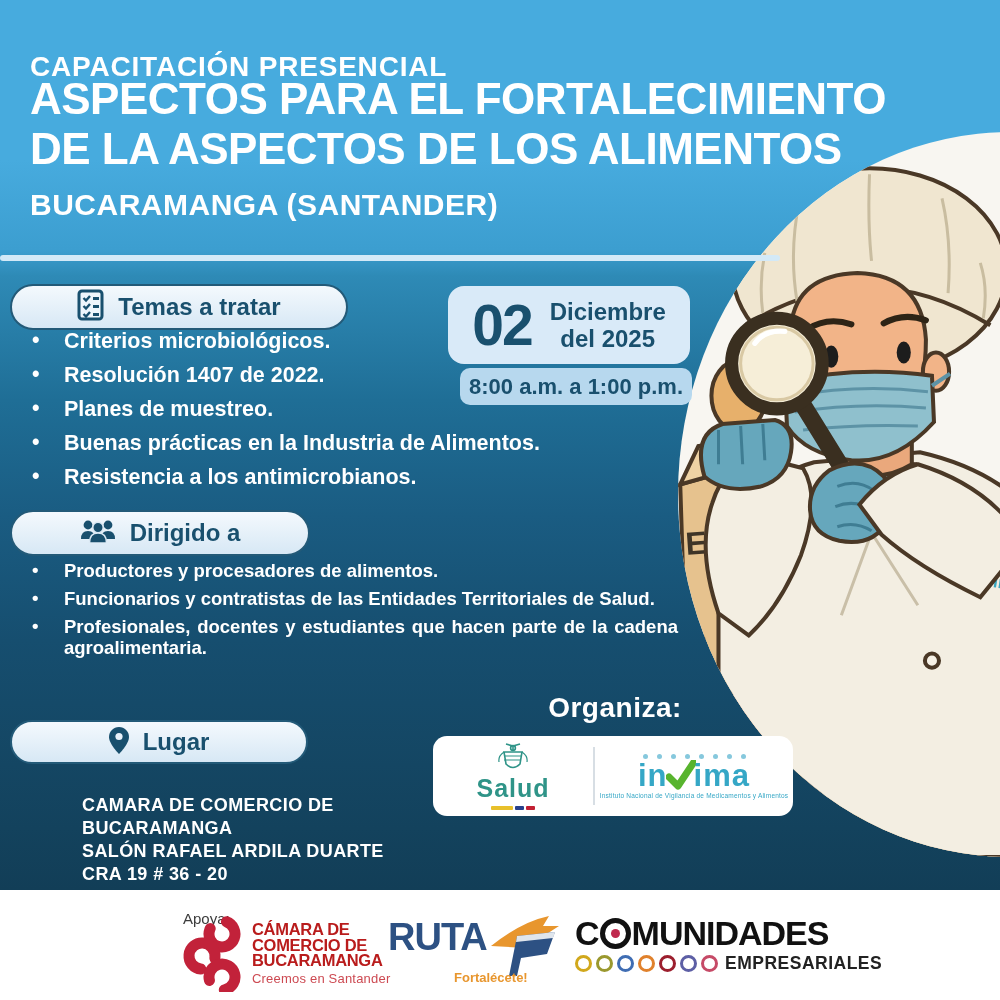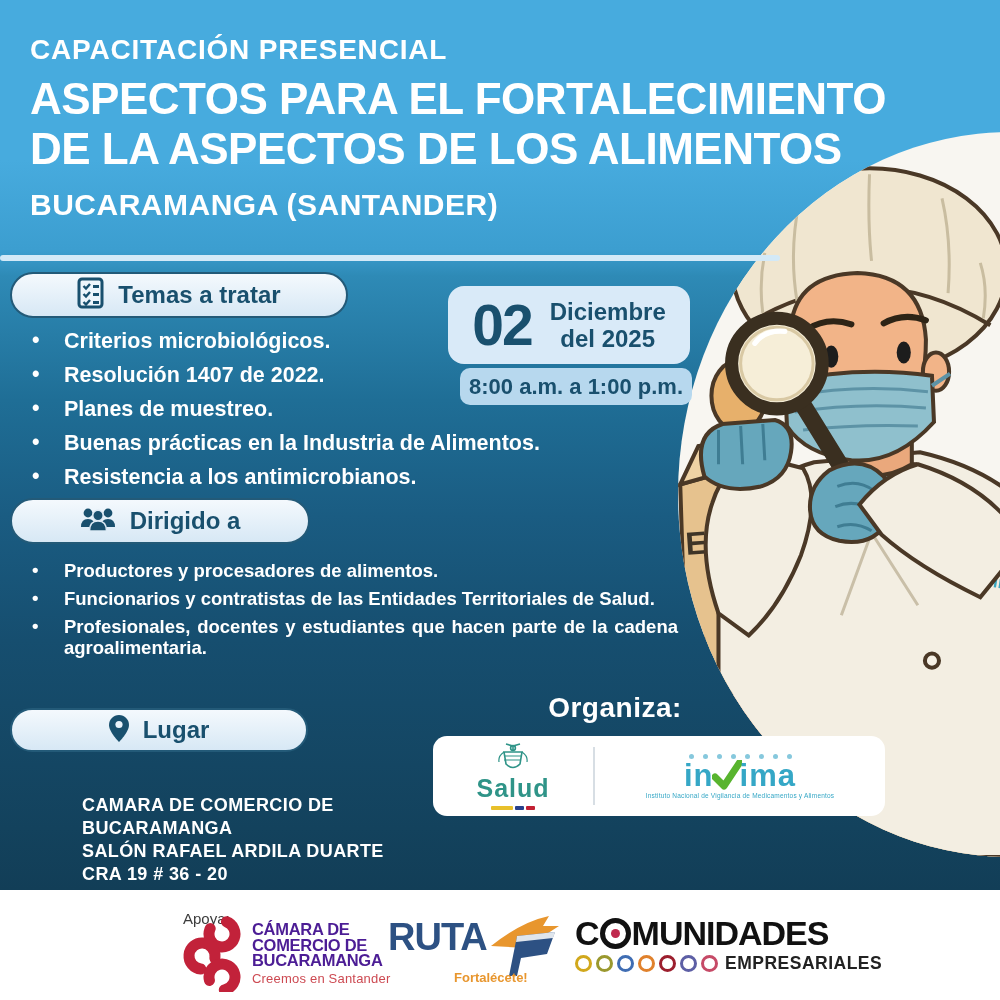--- a/index.html
+++ b/index.html
@@ -12,30 +12,30 @@
     background:linear-gradient(180deg,#47abde 0%,#47abde 18%,#3c9ed0 28%,#2e8ab6 31%,
                #1f6e96 45%,#1a5c82 58%,#164e6f 72%,#123e57 100%);}
   .divider{position:absolute;left:0;top:255px;width:780px;height:6px;background:#d3e9f7;border-radius:3px;}
 
   
   .circle{position:absolute;left:678px;top:132px;width:665px;height:725px;border-radius:50%;
           background:#f8f6f1;overflow:hidden;}
   .circle svg{display:block;}
 
   
-  .kicker{left:30px;top:34px;font-size:28px;font-weight:700;color:#fff;letter-spacing:.8px;}
+  .kicker{left:30px;top:51px;font-size:28px;font-weight:700;color:#fff;letter-spacing:.8px;}
   .title{left:30px;font-size:44px;font-weight:700;color:#fff;letter-spacing:-.5px;white-space:nowrap;}
   .t1{top:74px;} .t2{top:124px;}
   .city{left:30px;top:188px;font-size:30px;font-weight:700;color:#fff;letter-spacing:.5px;}
 
   
   .pill{display:flex;align-items:center;justify-content:center;gap:14px;
         background:linear-gradient(180deg,#f4f9fd,#d7e8f5);
         border:2px solid #235a78;border-radius:999px;color:#19506e;
-        font-weight:700;box-sizing:border-box;}
+        font-weight:700;box-sizing:border-box;margin-top:12px;}
   .pill .lbl{font-size:24px;}
   .pill-temas{left:10px;top:272px;width:338px;height:46px;}
   .pill-dirigido{left:10px;top:498px;width:300px;height:46px;}
   .pill-lugar{left:10px;top:708px;width:298px;height:44px;}
 
   
   ul.bullets{list-style:none;margin:0;padding:0;color:#fff;font-weight:700;}
   ul.bullets li{position:relative;padding-left:34px;}
   ul.bullets li::before{content:"•";position:absolute;left:2px;top:-1px;}
   .list-temas{left:30px;top:330px;width:660px;}
@@ -52,40 +52,40 @@
            display:flex;align-items:center;justify-content:center;gap:18px;color:#19506e;}
   .day{font-size:57px;font-weight:700;letter-spacing:-2px;}
   .month{font-size:24px;font-weight:700;text-align:center;line-height:27px;}
   .timebox{left:460px;top:368px;width:232px;height:37px;background:#b7d8ee;border-radius:10px;
            display:flex;align-items:center;justify-content:center;
            color:#19506e;font-size:22px;font-weight:700;}
 
   
   .organiza-label{left:430px;top:692px;width:370px;text-align:center;
                   color:#fff;font-size:28px;font-weight:700;letter-spacing:.5px;}
-  .organiza-box{left:433px;top:736px;width:452px;height:80px;background:#fff;border-radius:14px;
+  .organiza-box{left:433px;top:736px;width:360px;height:80px;background:#fff;border-radius:14px;
                 display:flex;align-items:center;justify-content:flex-end;}
   .salud{width:160px;display:flex;flex-direction:column;align-items:center;gap:1px;}
   .salud .salud-name{color:#2f9488;font-size:25px;font-weight:700;letter-spacing:1px;}
   .flagbar{display:flex;gap:2px;margin-top:2px;}
   .flagbar i{display:block;height:4px;border-radius:1px;}
   .fy{width:22px;background:#e8c02b;} .fb{width:9px;background:#27408b;} .fr{width:9px;background:#c22033;}
   .vdiv{width:2px;height:58px;background:#d7dee4;}
   .invima{flex:1;display:flex;flex-direction:column;align-items:center;}
   .invima-dots{display:flex;gap:9px;margin-bottom:1px;}
   .invima-dots i{width:5px;height:5px;border-radius:50%;background:#86c8dd;}
   .invima-word{display:flex;align-items:flex-end;color:#35a7c6;font-size:31px;font-weight:700;
                letter-spacing:1px;line-height:28px;}
   .invima-tag{font-size:6.5px;color:#35a7c6;margin-top:2px;letter-spacing:.2px;}
 
   
   .footer{position:absolute;left:0;top:890px;width:1000px;height:110px;background:#fff;}
   .apoya{left:183px;top:20px;font-size:15px;color:#3c3c3c;font-weight:400;}
   .camara{left:182px;top:26px;display:flex;align-items:center;gap:8px;}
-  .camara-text{color:#4c1d95;font-weight:700;font-size:16.5px;line-height:15.5px;letter-spacing:-.3px;}
+  .camara-text{color:#b91c1c;font-weight:700;font-size:16.5px;line-height:15.5px;letter-spacing:-.3px;}
   .camara-slogan{color:#cd4a52;font-weight:400;font-size:13px;margin-top:2px;letter-spacing:.2px;}
   .ruta{left:388px;top:22px;display:flex;align-items:flex-start;justify-content:space-between;}
   .ruta-name{color:#2d5183;font-weight:700;font-size:38px;letter-spacing:-1px;line-height:50px;}
   .ruta-slogan{position:absolute;left:66px;top:58px;color:#e8962e;font-size:13px;font-weight:700;}
   .comunidades{left:575px;top:26px;}
   .com-l1{display:flex;align-items:center;color:#111;font-weight:700;font-size:34px;letter-spacing:-1px;line-height:34px;}
   .ring-o{display:inline-flex;align-items:center;justify-content:center;width:21px;height:21px;
           border:5px solid #111;border-radius:50%;margin:0 1px;}
   .ring-o i{width:9px;height:9px;border-radius:50%;background:#c0284d;}
   .com-l2{display:flex;align-items:center;gap:4px;margin-top:3px;}

